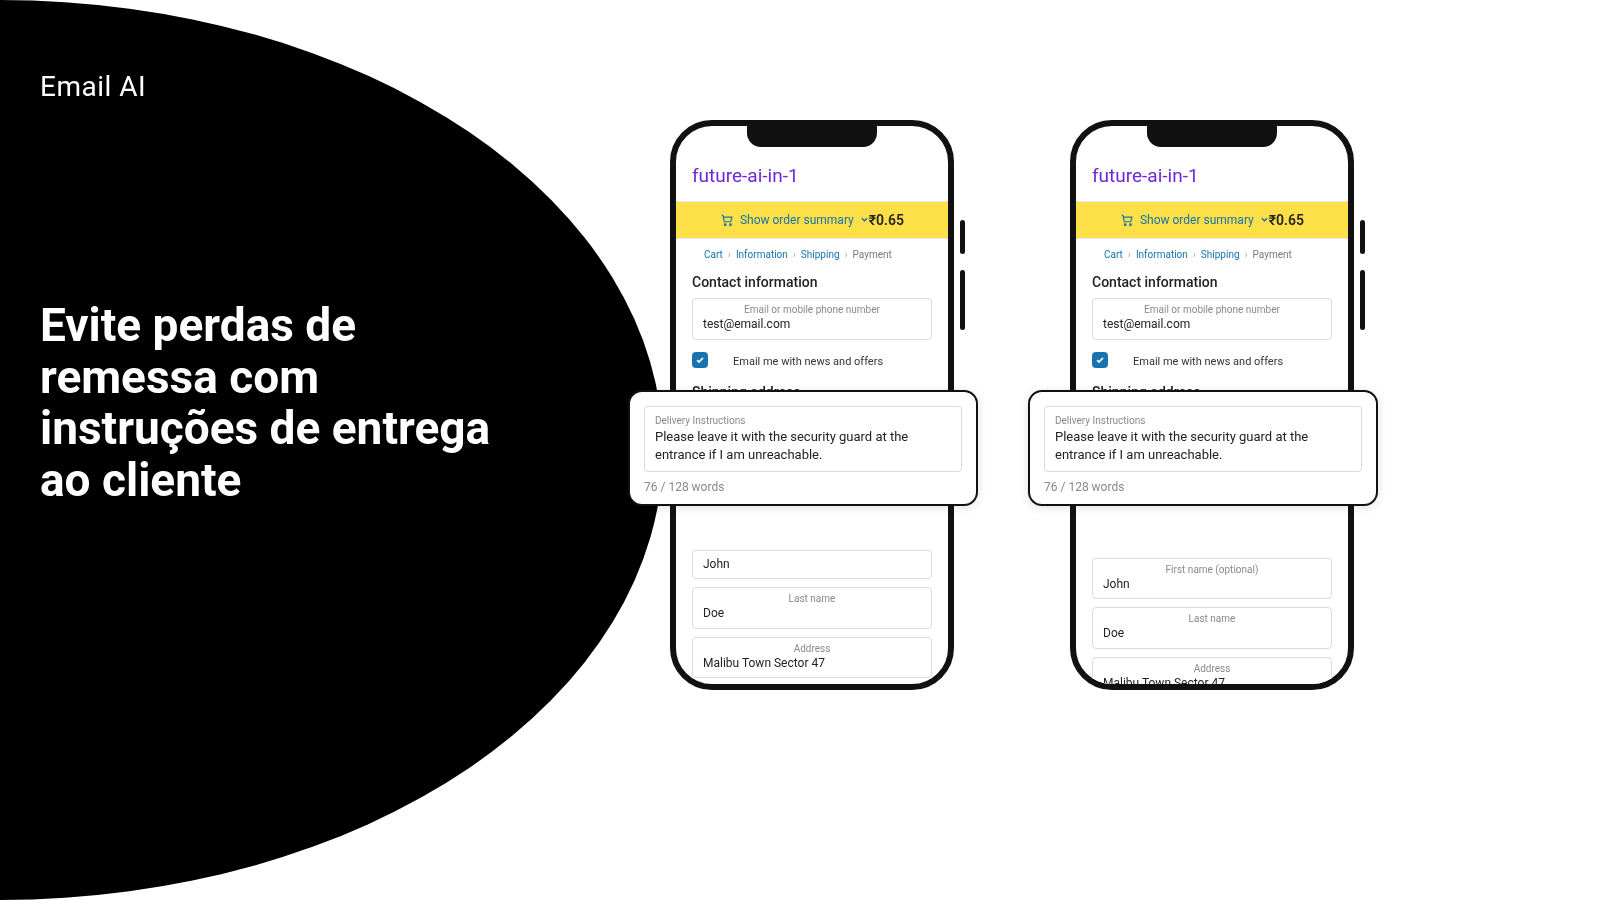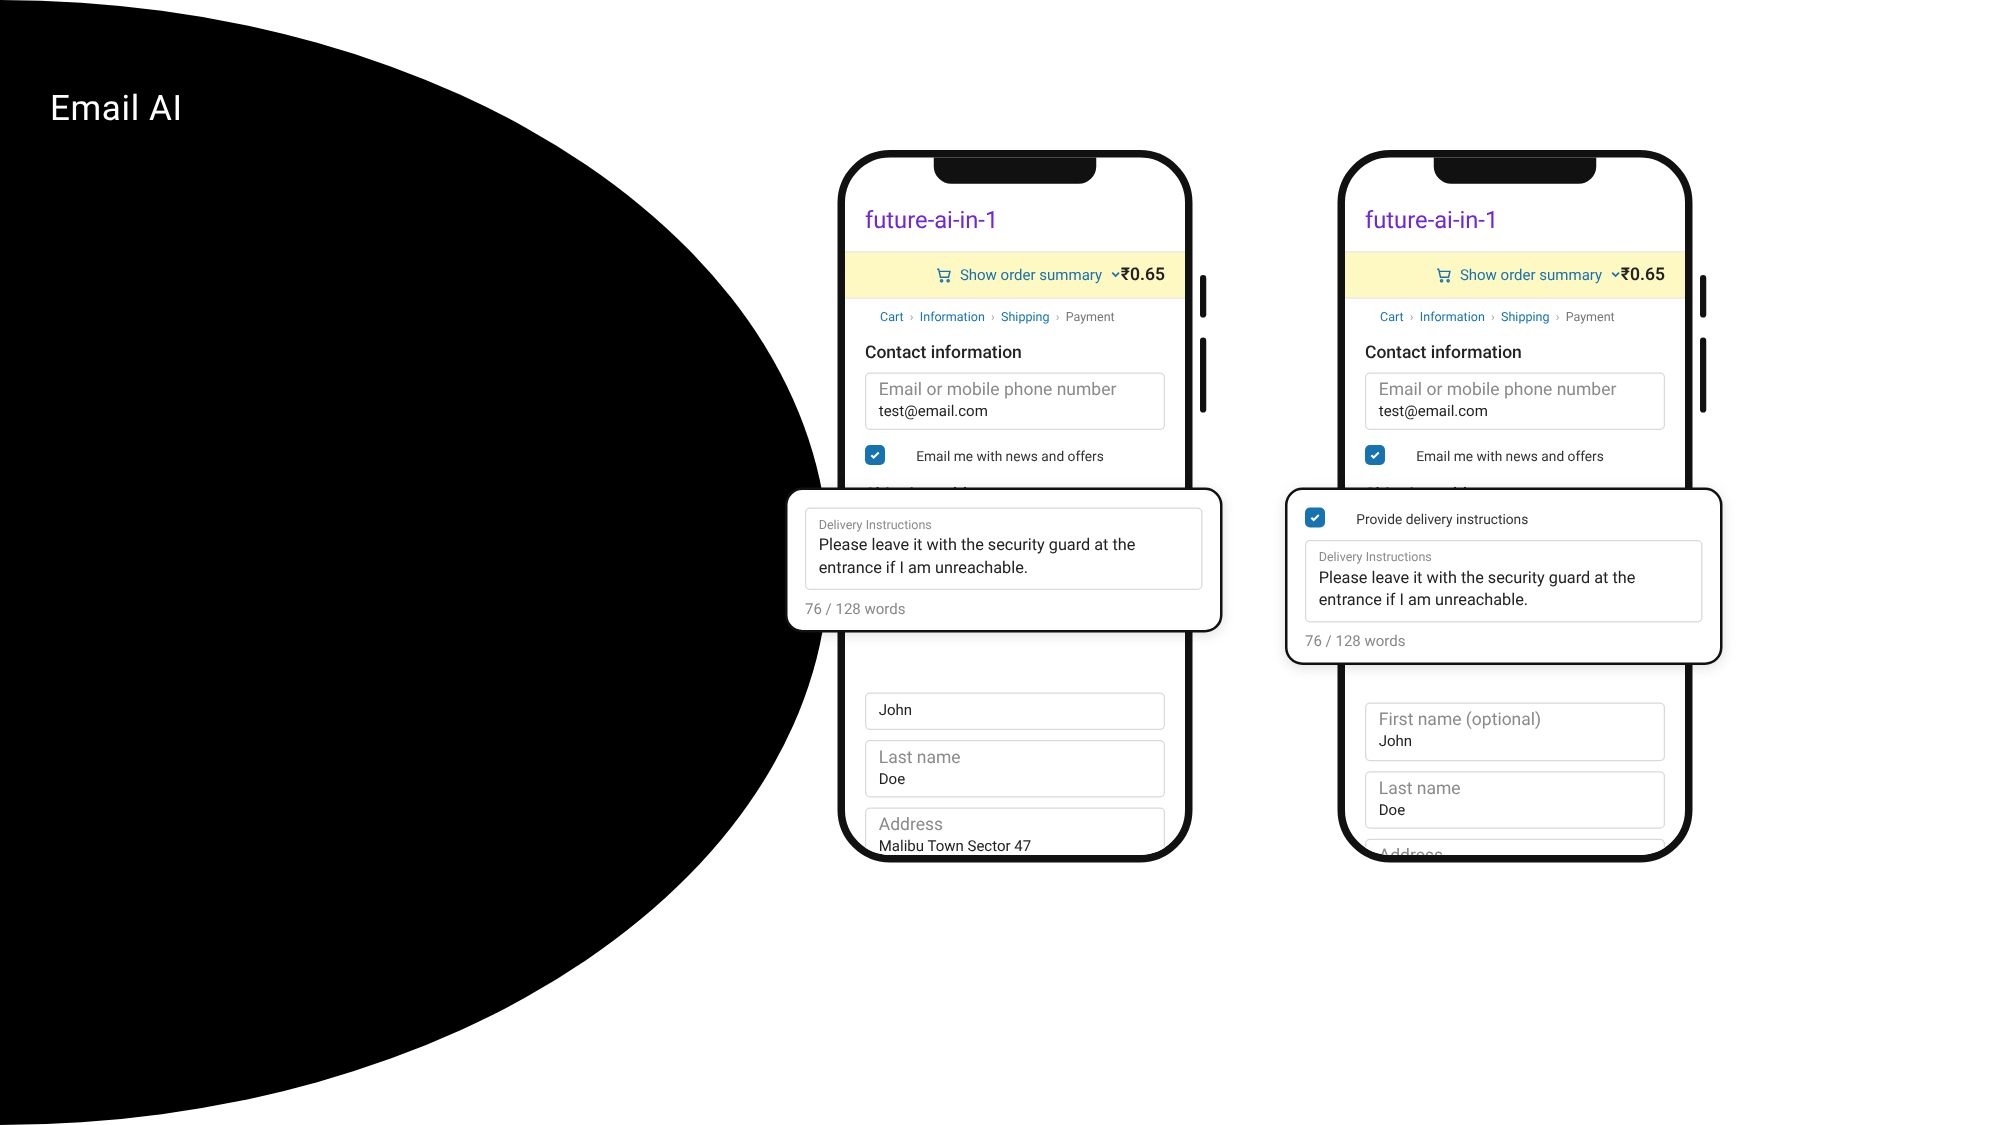--- a/index.html
+++ b/index.html
@@ -37,36 +37,36 @@
 
   .notch {
     position: absolute; left: 50%; top: -1px; transform: translateX(-50%);
     width: 130px; height: 22px; background: #111;
     border-bottom-left-radius: 14px; border-bottom-right-radius: 14px;
   }
   .screen { position: absolute; inset: 0; padding-top: 28px; font-size: 12px; color: #222; }
   .shop-title { font-size: 19px; font-weight: 400; padding: 10px 16px 14px; color: #6d28d9; }
 
   .summary-bar {
-    display: flex; justify-content: flex-end; align-items: center;
-    background: #fef9c3; padding: 10px 16px; font-size: 12px;
+    display: flex; justify-content: center; align-items: center;
+    background: #fde047; padding: 10px 16px; font-size: 12px;
     border-top: 1px solid #e7e7e7; border-bottom: 1px solid #e7e7e7;
   }
   .summary-left { display: flex; align-items: center; gap: 6px; color: #1773b0; }
   .cart-icon svg { display: block; }
   .summary-price { font-size: 14px; font-weight: 600; color: #222; }
 
   .crumbs { display: flex; gap: 5px; padding: 10px 28px 8px; font-size: 10px; color: #777; flex-wrap: wrap; }
   .crumbs .link { color: #1773b0; }
   .crumbs .sep { color: #aaa; }
 
   .sect-h { font-size: 14px; font-weight: 500; padding: 6px 16px 8px; color: #222; }
 
   .field { margin: 0 16px 8px; border: 1px solid #d9d9d9; border-radius: 4px; padding: 5px 10px 6px; background: #fff; }
-  .field .flabel { font-size: 14px; color: #8a8a8a; line-height: 1.2; }
+  .field .flabel { font-size: 10px; color: #8a8a8a; line-height: 1.2; text-align: center; }
   .field .fval { font-size: 12px; color: #222; line-height: 1.3; margin-top: 1px; }
 
   .check-row { display: flex; align-items: flex-end; gap: 25px; padding: 4px 16px 10px; font-size: 11px; color: #333; }
   .cbox {
     width: 16px; height: 16px; border-radius: 4px; background: #1773b0;
     display: flex; align-items: center; justify-content: center; color: #fff;
     flex-shrink: 0;
   }
   .cbox svg { display: block; }
 
@@ -88,20 +88,21 @@
   .phone-wrap.p2 .popup { left: -42px; top: 270px; }
 
   .below-gap { height: 150px; }
 </style>
 </head>
 <body>
 
 <div class="stage">
   <div class="black-panel"></div>
   <div class="brand">Email AI</div>
+  <div class="headline">Evite perdas de remessa com instruções de entrega ao cliente</div>
 
   <div class="phones">
 
     <div class="phone-wrap p1">
       <div class="phone">
         <div class="notch"></div>
         <div class="screen">
           <div class="shop-title">future-ai-in-1</div>
 
           <div class="summary-bar">
@@ -243,28 +244,20 @@
           <div class="field">
             <div class="flabel">Address</div>
             <div class="fval">Malibu Town Sector 47</div>
           </div>
         </div>
       </div>
       <div class="side-btn side-r1"></div>
       <div class="side-btn side-r2"></div>
 
       <div class="popup">
-        <div class="check-row">
-          <span class="cbox">
-            <svg width="10" height="10" viewBox="0 0 12 12" fill="none" stroke="#fff" stroke-width="2">
-                <path d="M2.5 6.2l2.2 2.2L9.6 3.5"></path>
-              </svg>
-          </span>
-          <span>Provide delivery instructions</span>
-        </div>
         <div class="inner-field">
           <div class="plabel">Delivery Instructions</div>
           <div class="ptext">Please leave it with the security guard at the entrance if I am unreachable.</div>
         </div>
         <div class="pcount">76 / 128 words</div>
       </div>
     </div>
 
   </div>
 </div>

